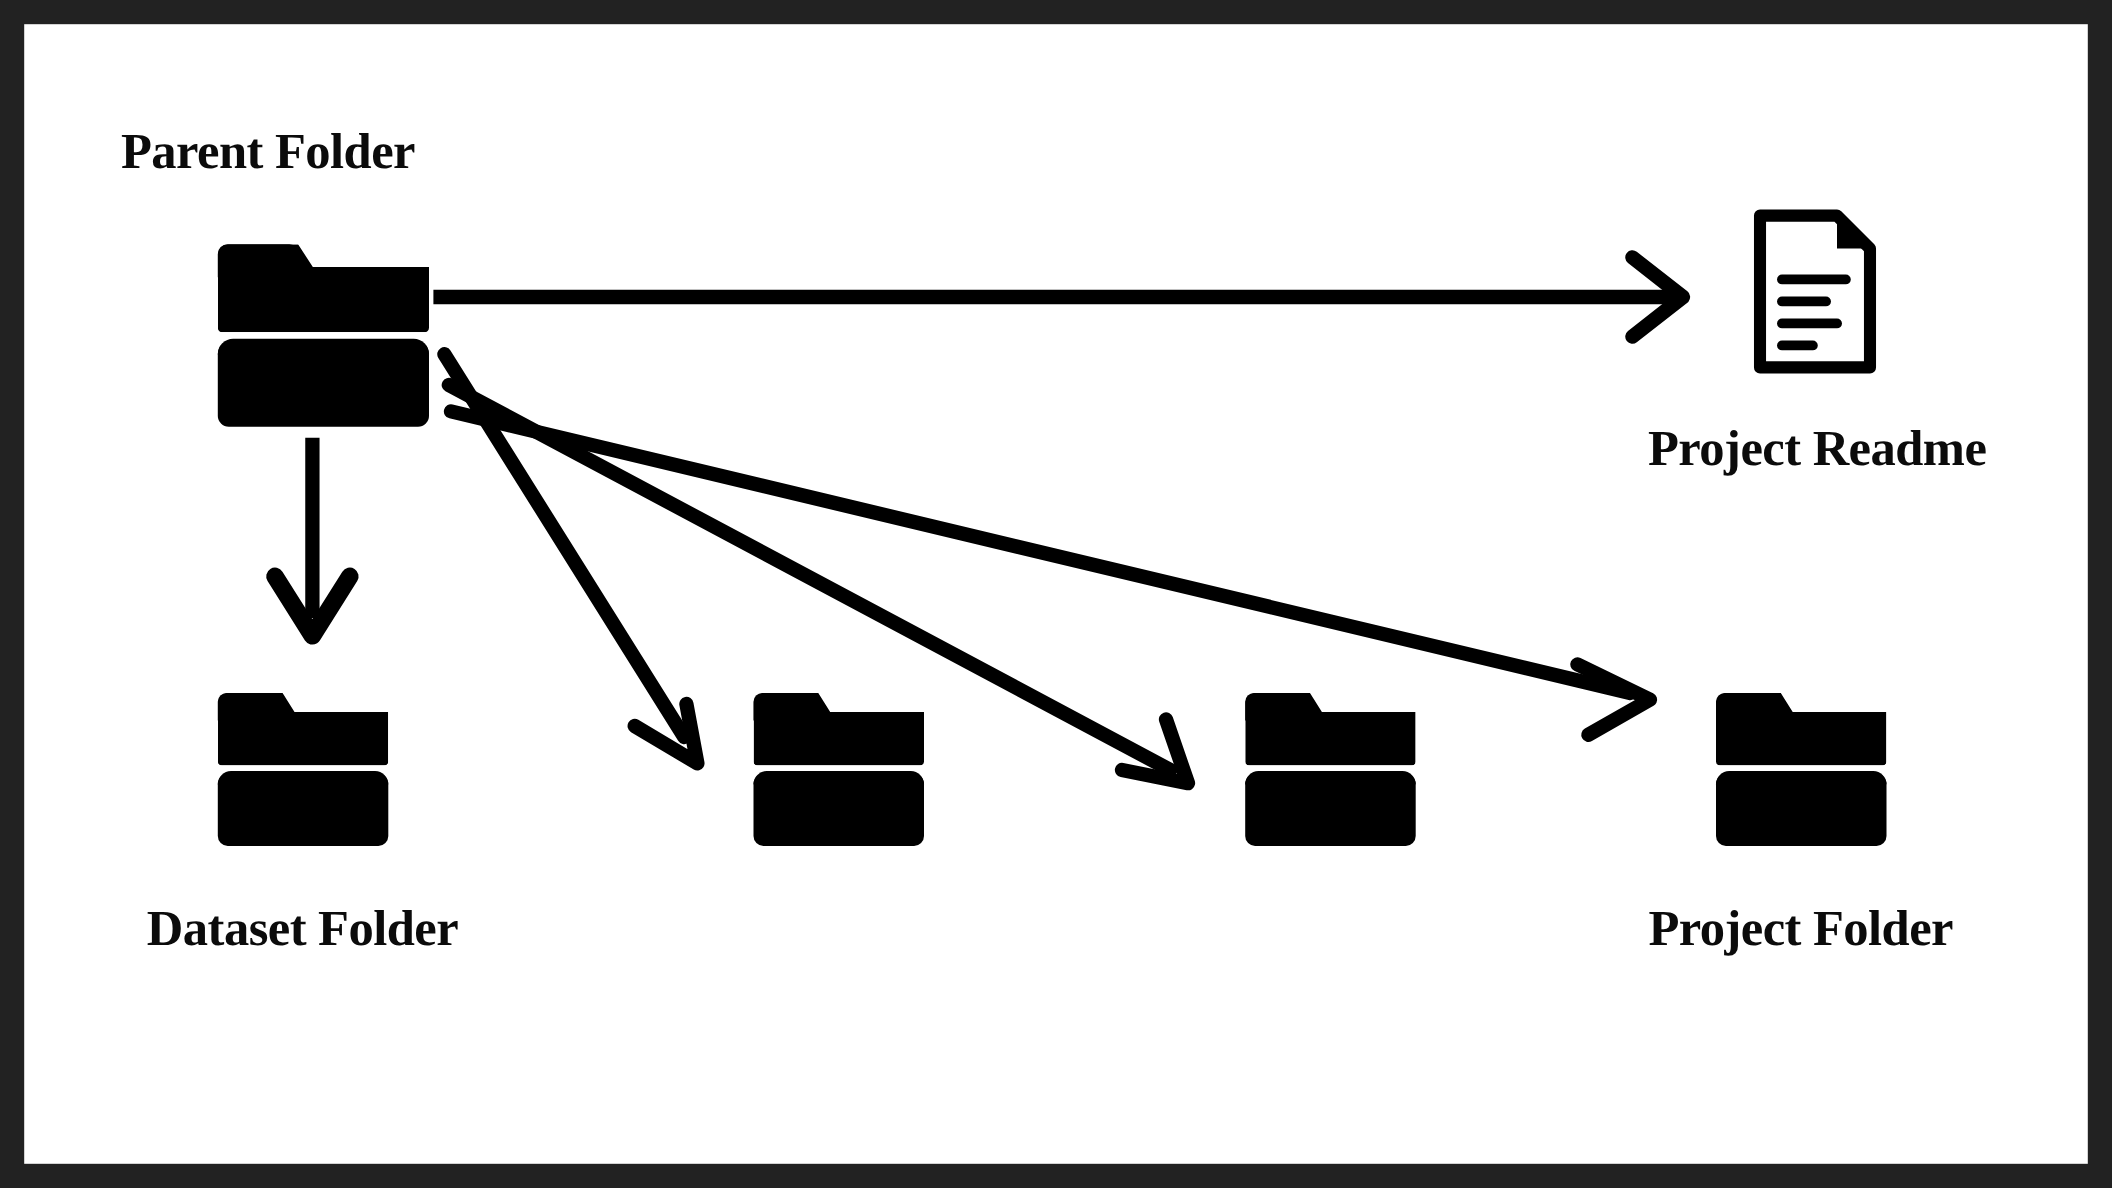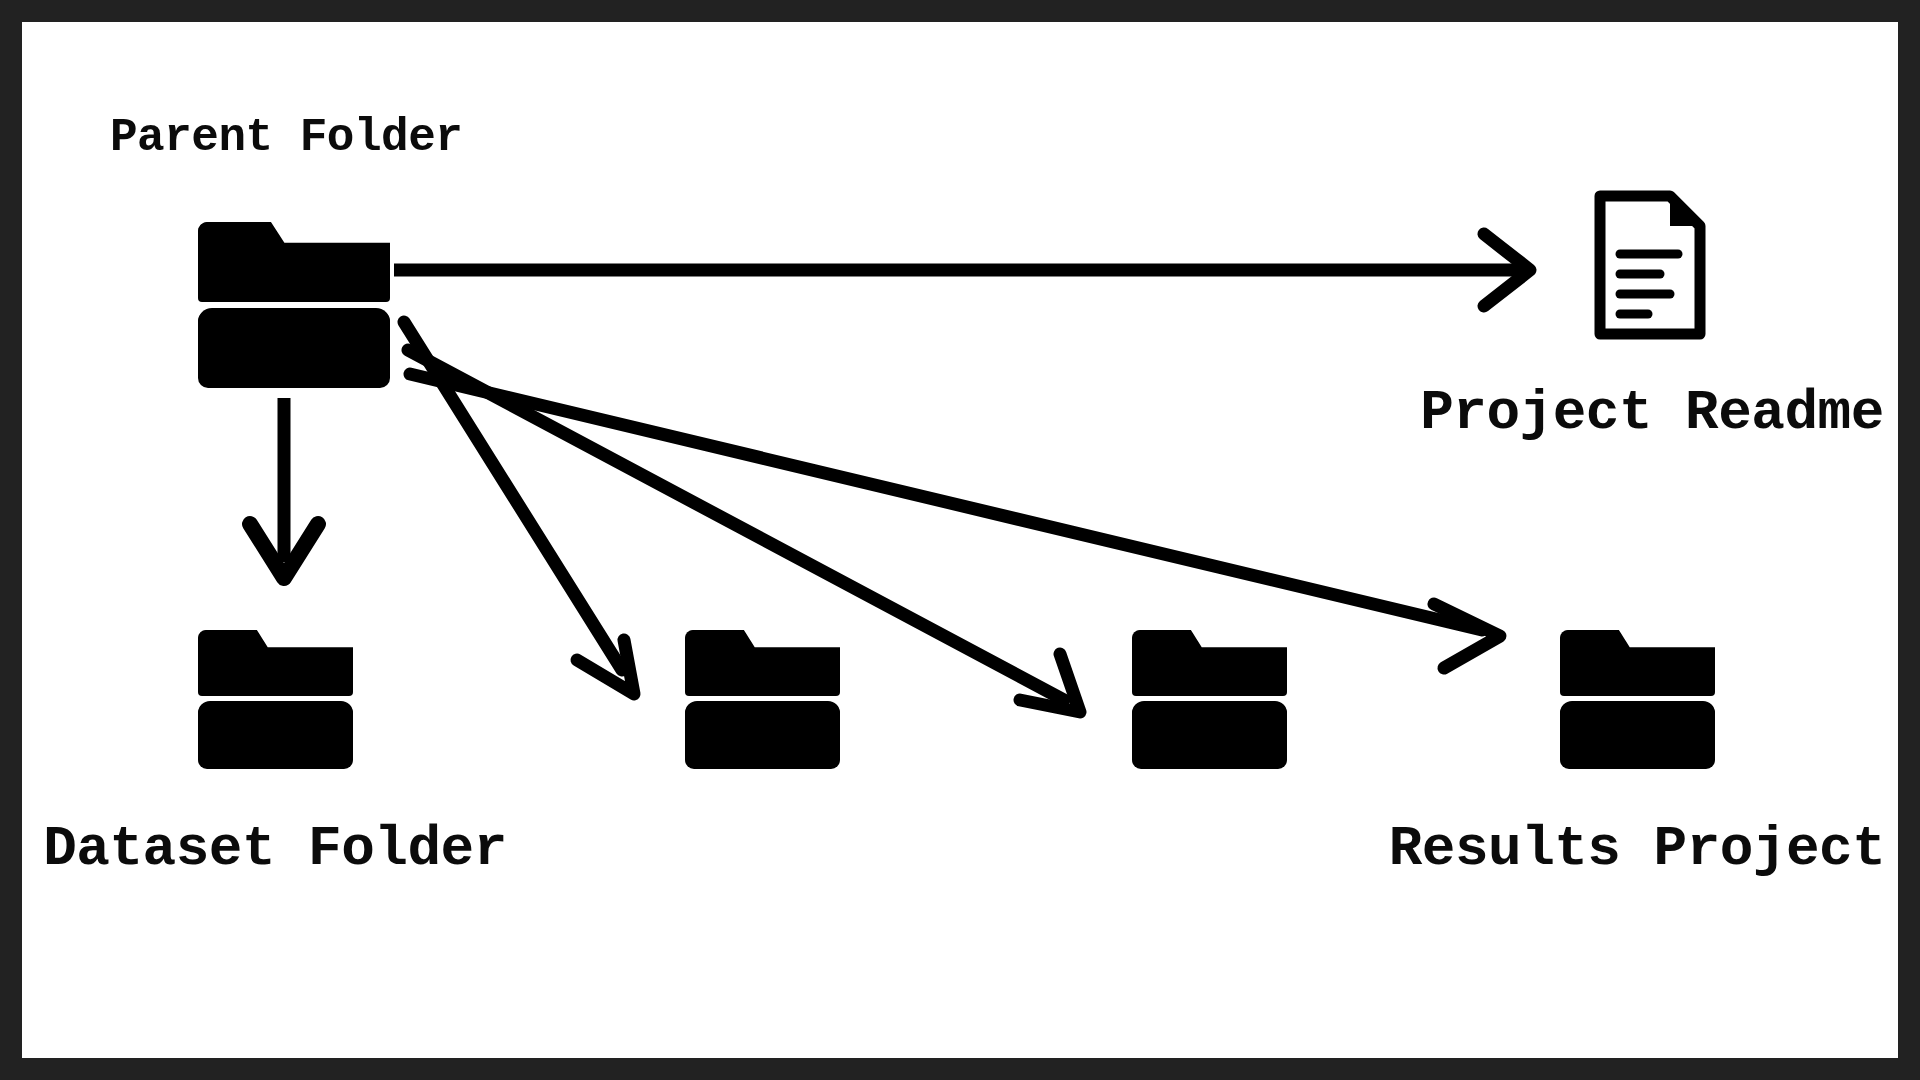--- a/index.html
+++ b/index.html
@@ -97,29 +97,29 @@
   
   .doc {
     position: relative;
     width: 112px;
     height: 150px;
   }
 
   
   .label {
     position: absolute;
-    font-family: Liberation Mono, monospace;
+    font-family: Liberation Serif, serif;
     font-weight: bold;
     color: #0b0b0b;
     letter-spacing: -0.5px;
     white-space: pre;
     line-height: 1.05;
   }
   .label.big   { font-size: 46px; }
-  .label.node-label { font-size: 56px; }
+  .label.node-label { font-size: 46px; }
   .label.center { text-align: center; transform: translateX(-50%); }
   .label.two-line { white-space: pre-line; }
 
   
   #arrows {
     position: absolute;
     left: 0;
     top: 0;
     width: 1876px;
     height: 1036px;
@@ -216,16 +216,16 @@
     </div>
 
     <div class="node" style="left:1538px; top:608px;">
       <div class="folder child">
         <div class="tab-notch"></div>
         <div class="tab-layer"></div>
         <div class="body-top-curve"></div>
         <div class="body"></div>
       </div>
     </div>
-    <div class="label node-label center" style="left:1615px; top:798px;">Results Project</div>
+    <div class="label node-label center" style="left:1615px; top:798px;">Project Folder</div>
 
   </div>
 </div>
 
 </body></html>

